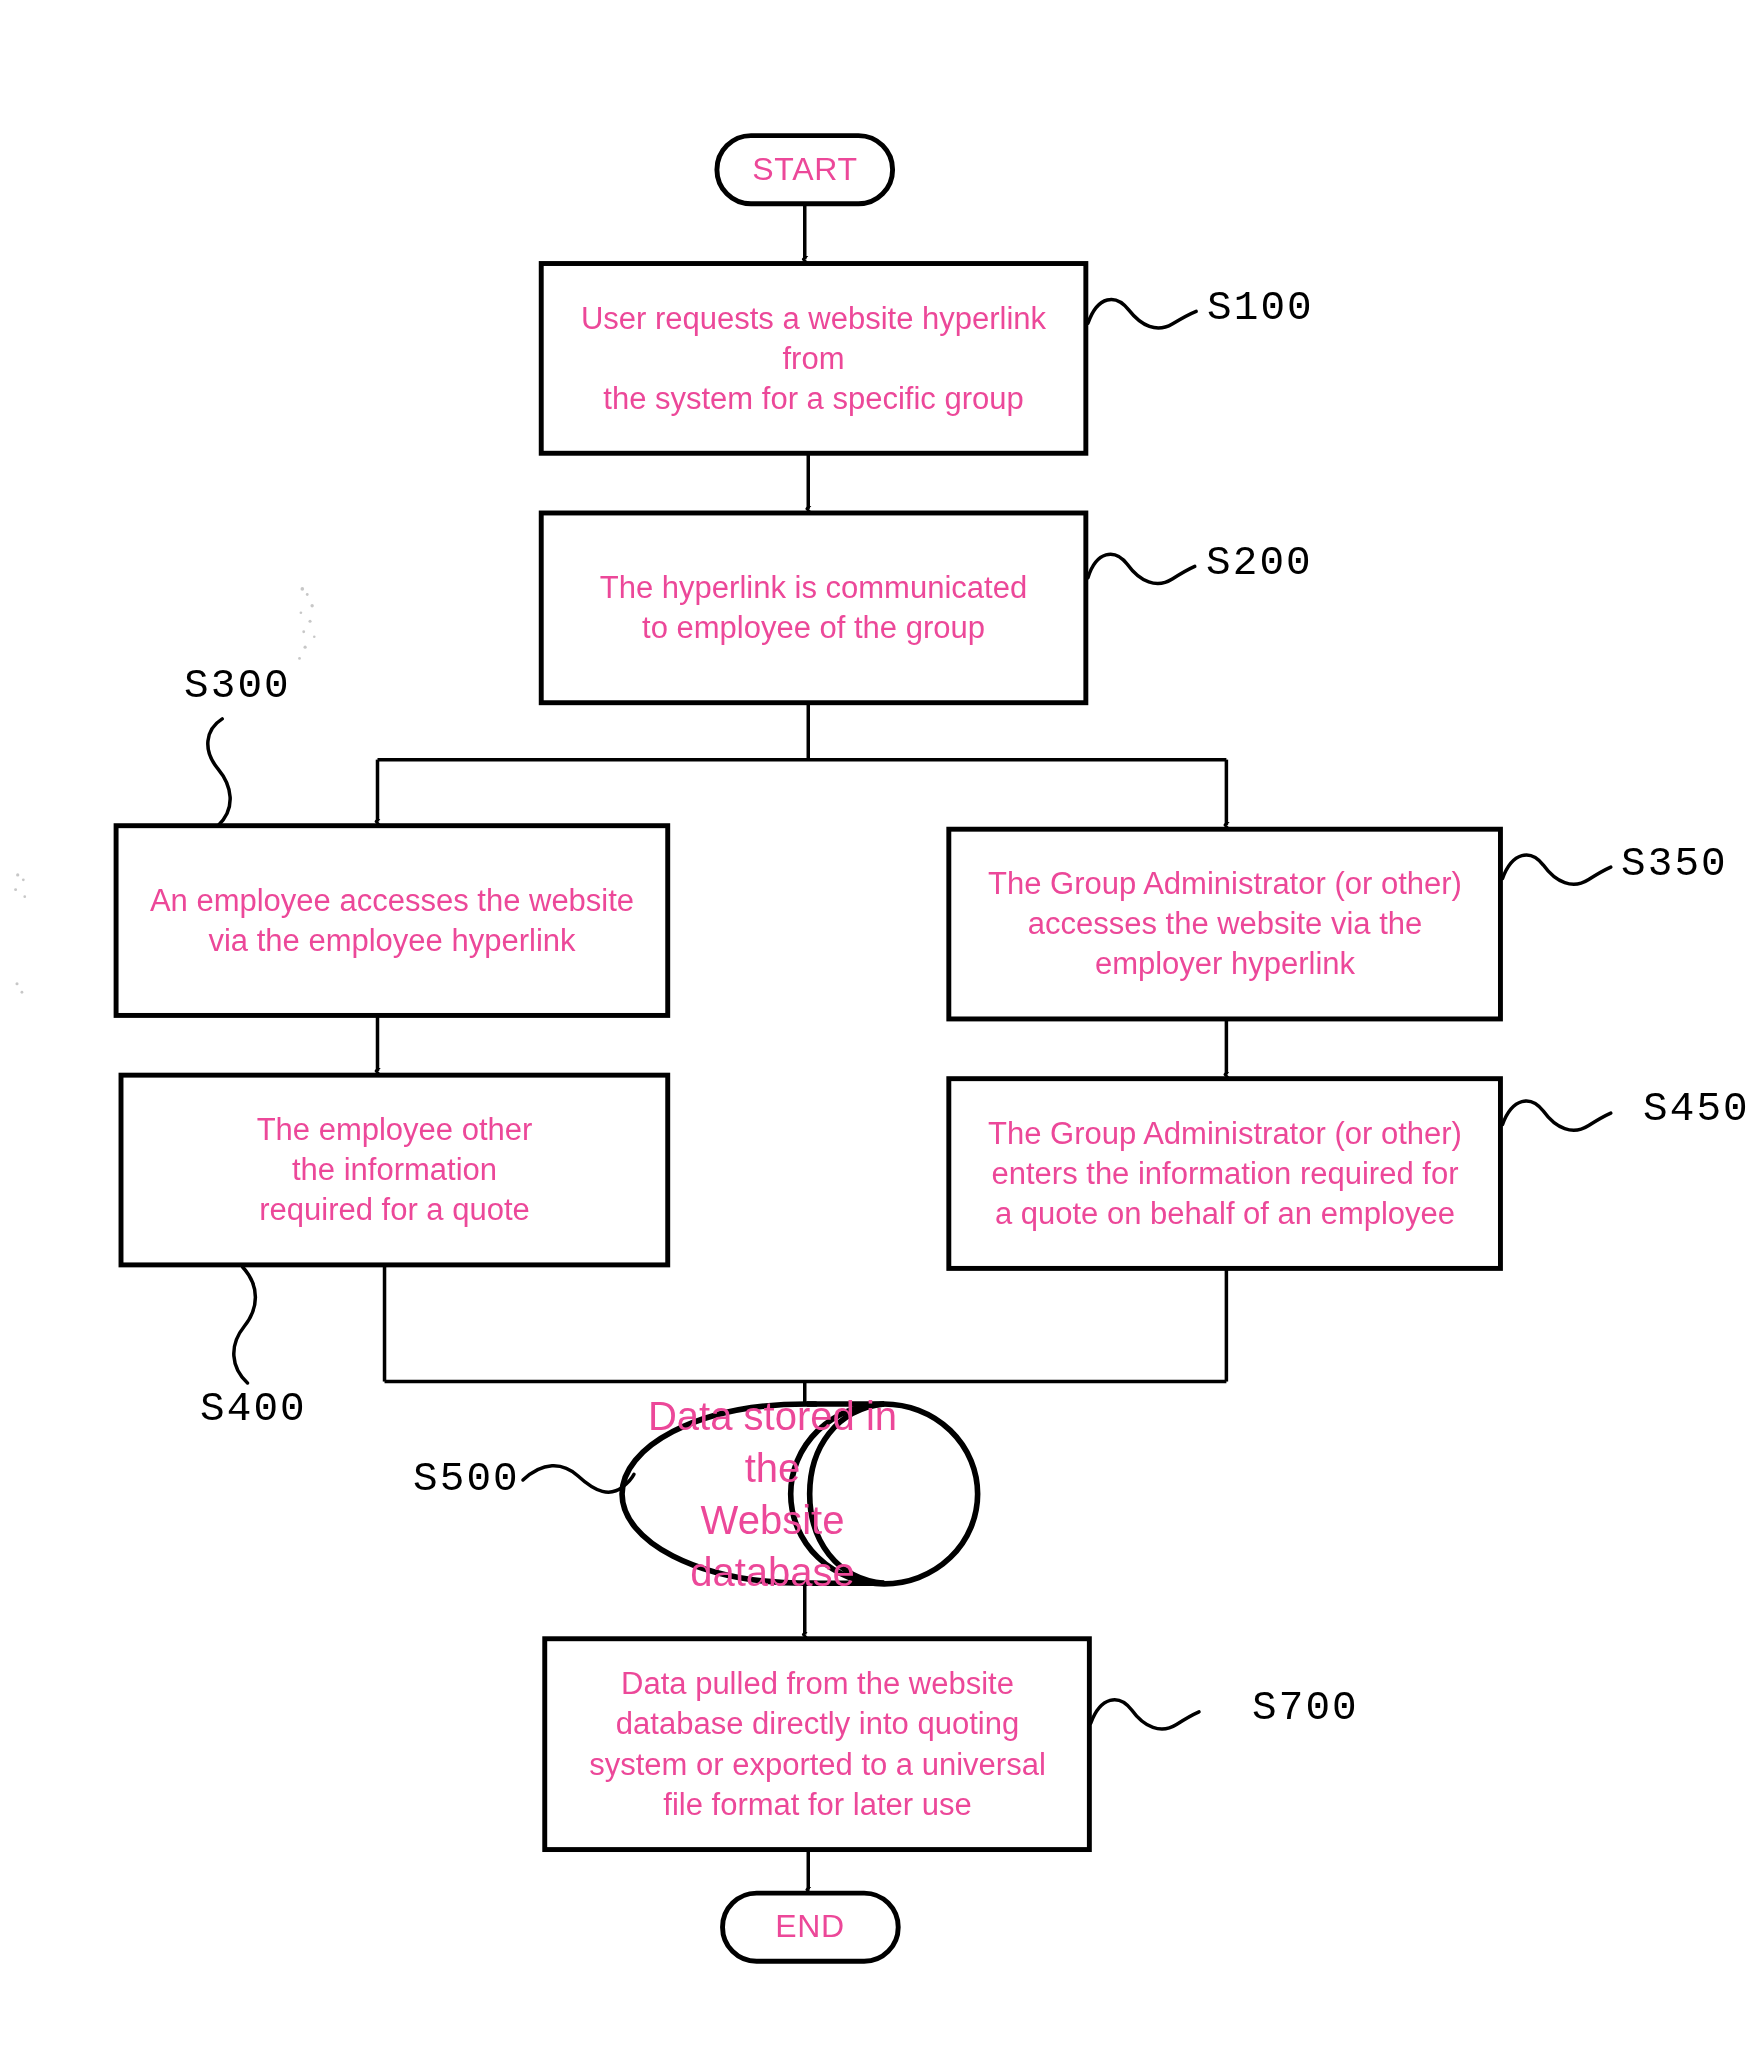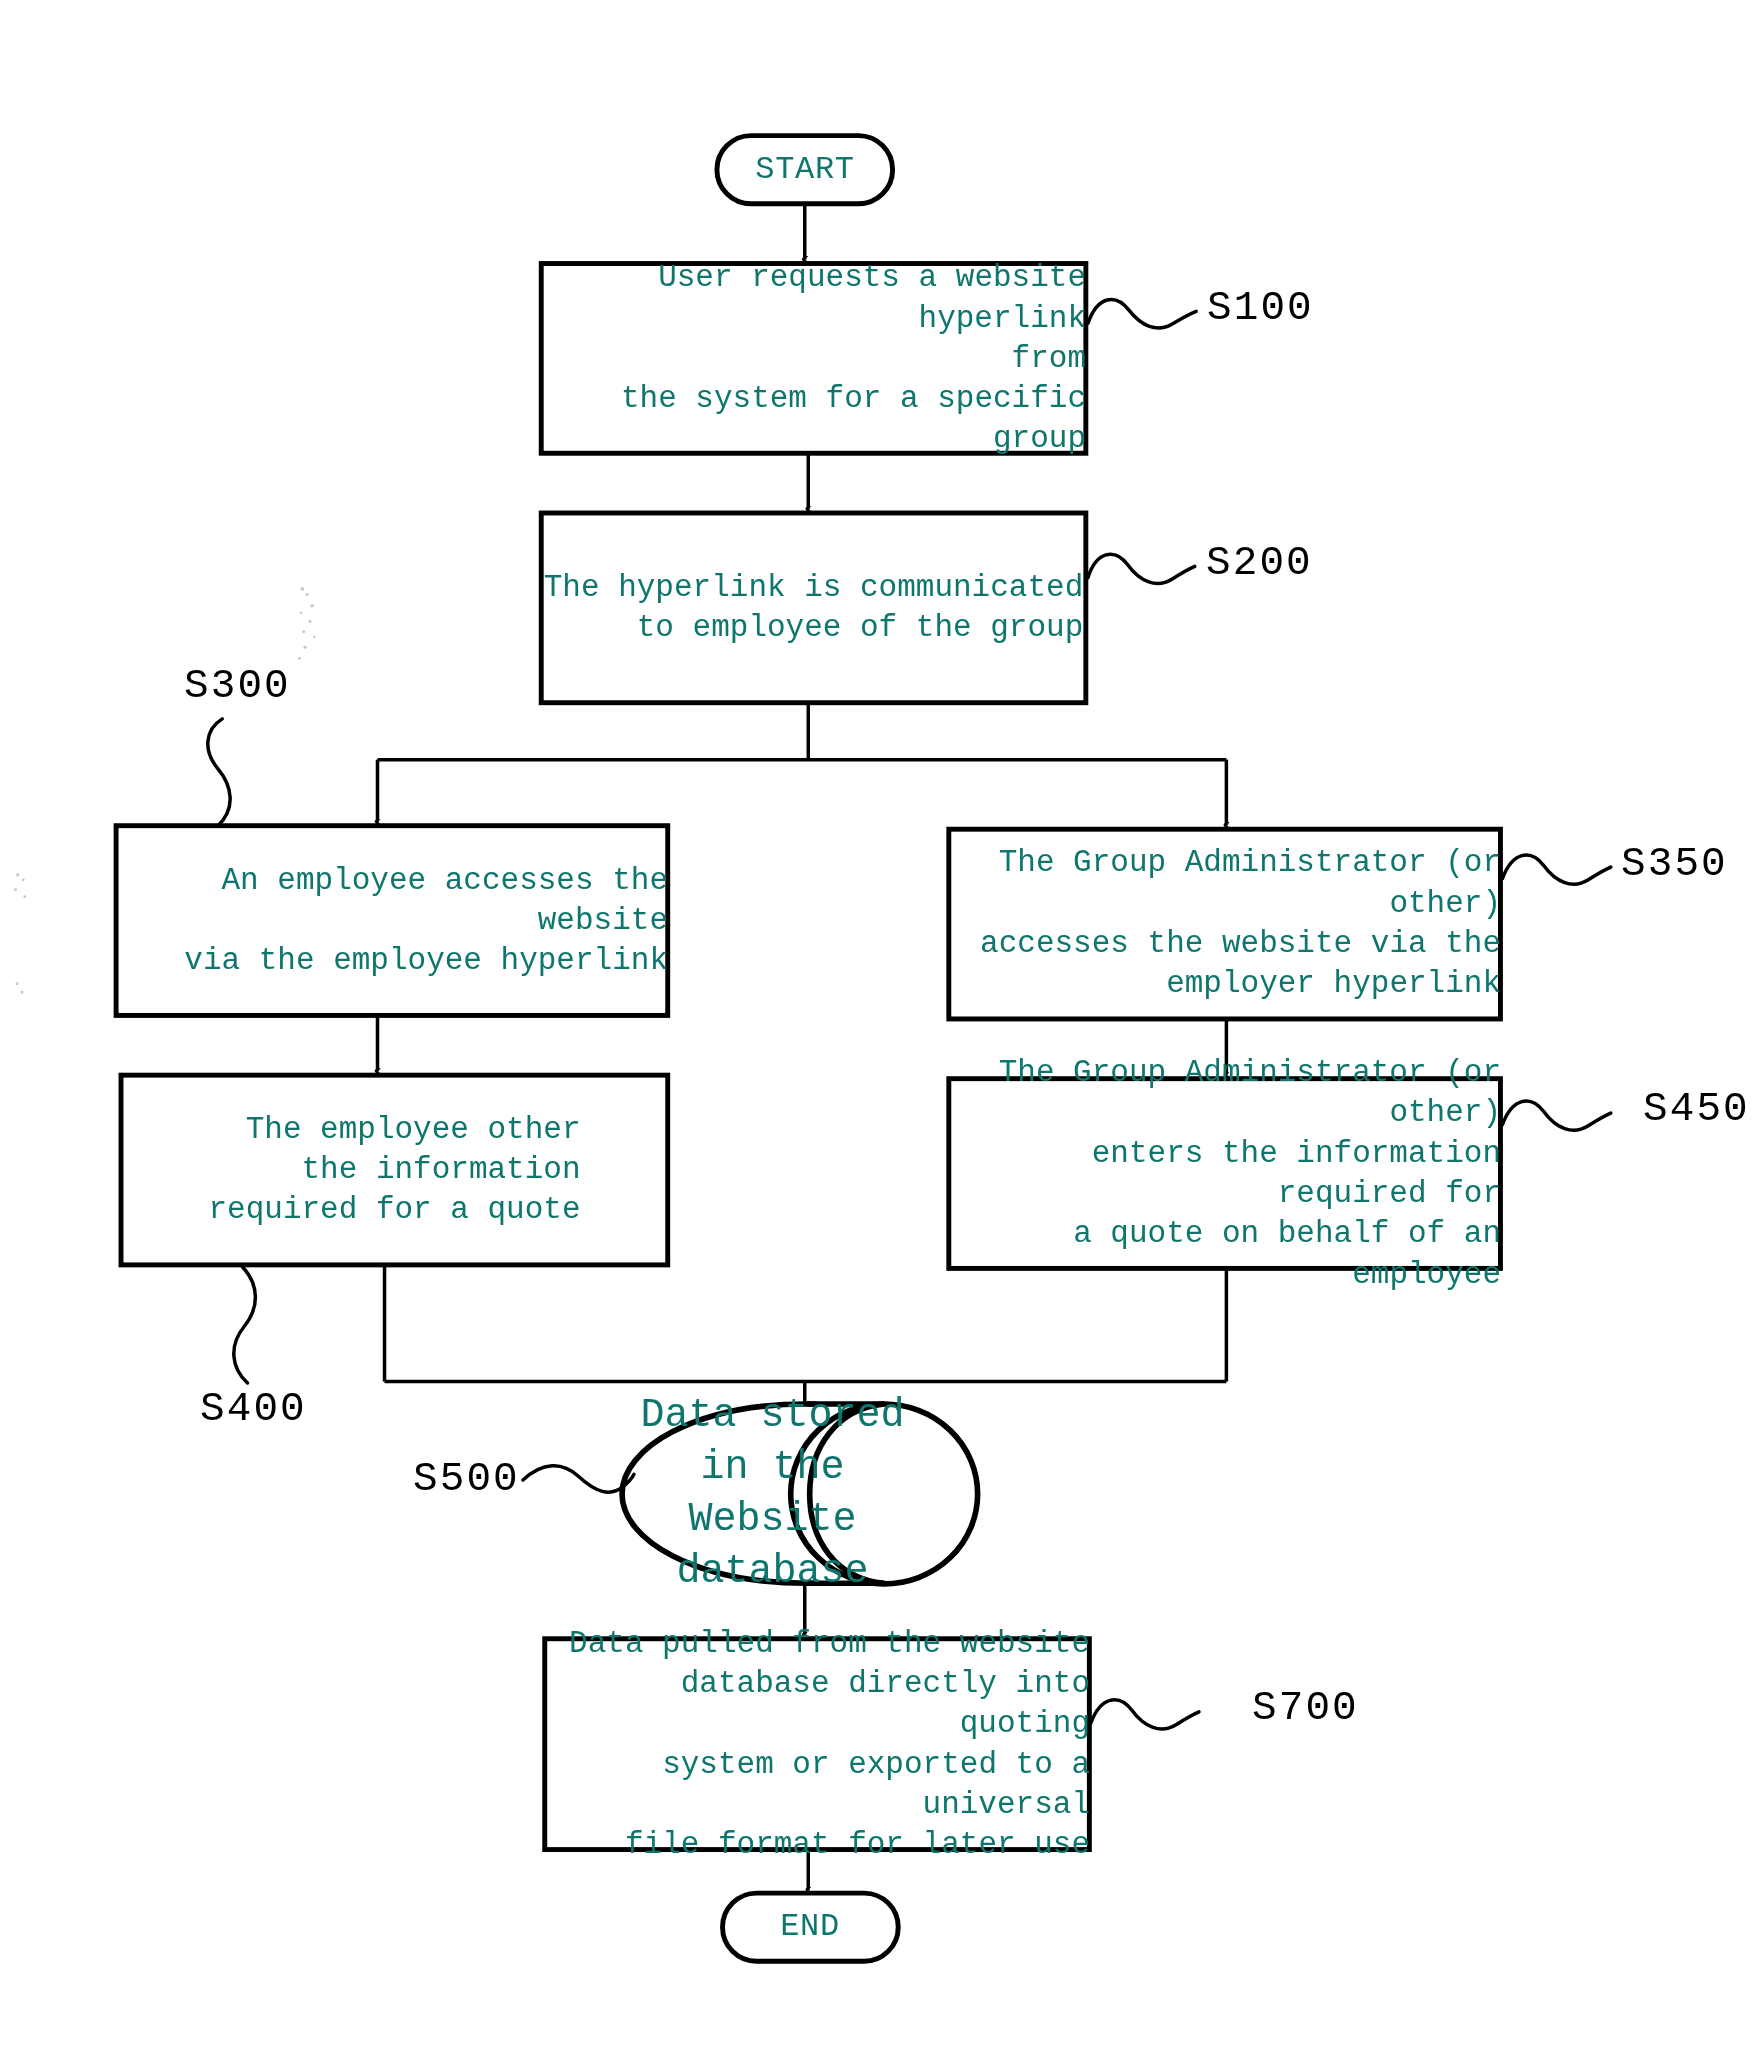--- a/index.html
+++ b/index.html
@@ -19,28 +19,28 @@
     left: 0; top: 0;
     width: 1762px;
     height: 2066px;
   }
   .node-text {
     position: absolute;
     display: flex;
     align-items: center;
     justify-content: center;
     text-align: center;
-    color: #0f766e;
-    font-family: Liberation Mono, monospace;
+    color: #ec4899;
+    font-family: Liberation Sans, sans-serif;
     line-height: 1.30;
     pointer-events: none;
     white-space: pre-line;
   }
   .terminal-text { font-size: 32px; letter-spacing: 0.7px; }
-  .process-text  { font-size: 31px; text-align: right; }
+  .process-text  { font-size: 31px; }
   .db-text       { font-size: 40px; }
 
   .step-label {
     position: absolute;
     color: #000;
     font-family: Liberation Mono, monospace;
     font-size: 41px;
     font-weight: 400;
     letter-spacing: 2.1px;
     white-space: nowrap;

